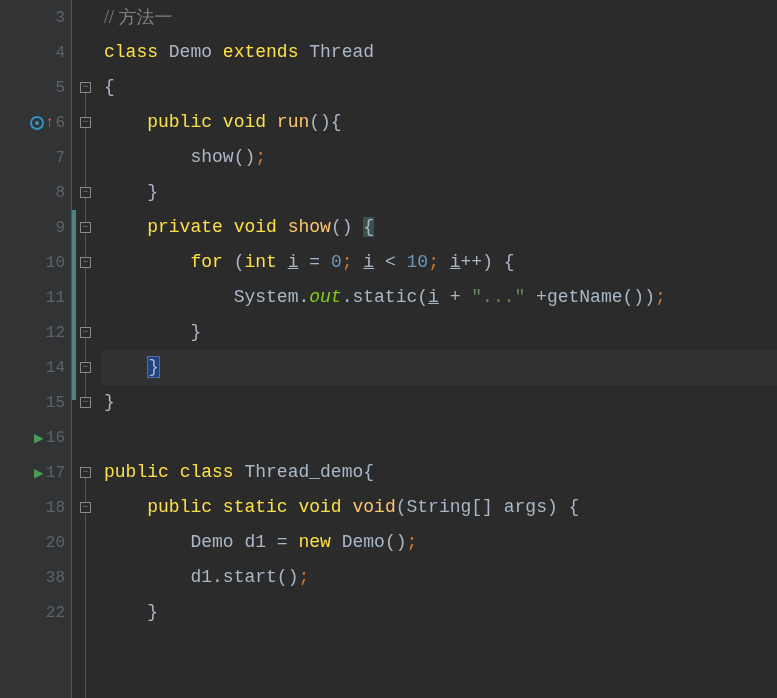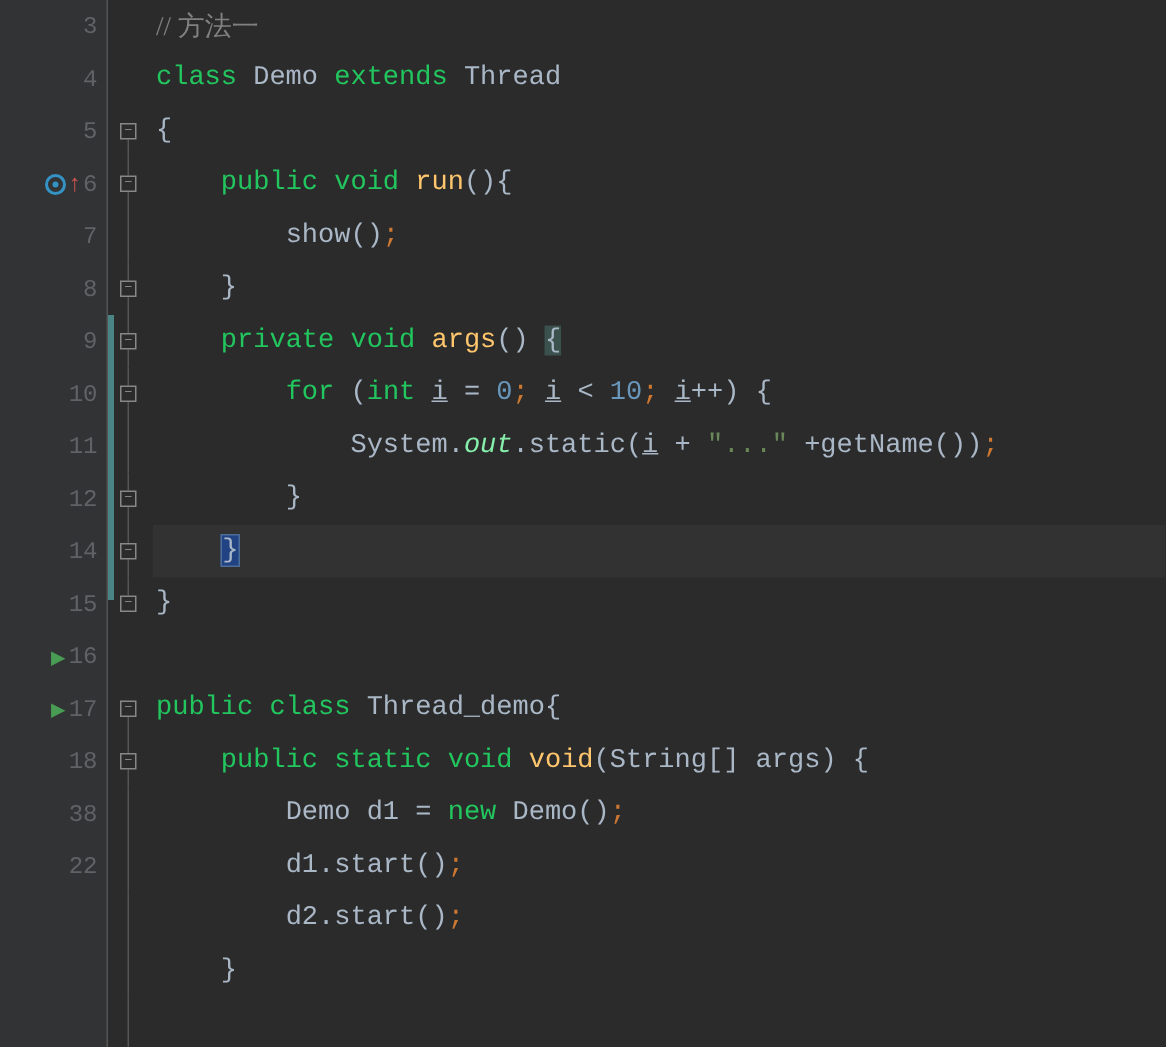--- a/index.html
+++ b/index.html
@@ -69,26 +69,26 @@
   }
   .code-line {
     height: 35px;
     line-height: 35px;
     white-space: pre;
     padding-left: 2px;
   }
   .highlight-line {
     background: #323232;
   }
-  .kw { color: #22c55e; }
+  .kw { color: #fde047; }
   .method-decl { color: #ffc66d; }
   .num { color: #6897bb; }
   .str { color: #6a8759; }
   .comment { color: #808080; font-family: Liberation Serif, serif; }
-  .field { color: #86efac; font-style: italic; }
+  .field { color: #84cc16; font-style: italic; }
   .semi { color: #cc7832; }
   .plain { color: #a9b7c6; }
   .underline { text-decoration: underline; }
   .cursor-brace {
     background: #214283;
     border: 1px solid #4d6e9b;
   }
   .caret-brace {
     background: #3b514d;
   }
@@ -182,20 +182,23 @@
       <span>16</span>
     </div>
     <div class="gutter-row">
       <span class="run-icon">▶</span>
       <span>17</span>
     </div>
     <div class="gutter-row">
         <span>18</span>
       </div>
     <div class="gutter-row">
+        <span>20</span>
+      </div>
+    <div class="gutter-row">
         <span>38</span>
       </div>
     <div class="gutter-row">
         <span>22</span>
       </div>
   </div>
 
   <div class="fold-col">
     <div class="change-bar" style="top:210px; height:190px;"></div>
     <div class="fold-cell"></div>
@@ -264,27 +267,26 @@
       </div>
   </div>
 
   <div class="code">
     <div class="code-line"><span class="comment">// 方法一</span></div>
     <div class="code-line"><span class="kw">class </span><span class="plain">Demo </span><span class="kw">extends </span><span class="plain">Thread</span></div>
     <div class="code-line"><span class="plain">{</span></div>
     <div class="code-line">    <span class="kw">public </span><span class="kw">void </span><span class="method-decl">run</span><span class="plain">(){</span></div>
     <div class="code-line">        <span class="plain">show()</span><span class="semi">;</span></div>
     <div class="code-line">    <span class="plain">}</span></div>
-    <div class="code-line">    <span class="kw">private </span><span class="kw">void </span><span class="method-decl">args</span><span class="plain">() </span><span class="plain caret-brace">{</span></div>
+    <div class="code-line">    <span class="kw">private </span><span class="kw">void </span><span class="method-decl">show</span><span class="plain">() </span><span class="plain caret-brace">{</span></div>
     <div class="code-line">        <span class="kw">for </span><span class="plain">(</span><span class="kw">int </span><span class="plain underline">i</span><span class="plain"> = </span><span class="num">0</span><span class="semi">; </span><span class="plain underline">i</span><span class="plain"> &lt; </span><span class="num">10</span><span class="semi">; </span><span class="plain underline">i</span><span class="plain">++) {</span></div>
     <div class="code-line">            <span class="plain">System.</span><span class="field">out</span><span class="plain">.static(</span><span class="plain underline">i</span><span class="plain"> + </span><span class="str">"..."</span><span class="plain"> +getName())</span><span class="semi">;</span></div>
     <div class="code-line">        <span class="plain">}</span></div>
     <div class="code-line highlight-line">    <span class="plain cursor-brace">}</span></div>
     <div class="code-line"><span class="plain">}</span></div>
     <div class="code-line"></div>
     <div class="code-line"><span class="kw">public </span><span class="kw">class </span><span class="plain">Thread_demo</span><span class="plain">{</span></div>
     <div class="code-line">    <span class="kw">public </span><span class="kw">static </span><span class="kw">void </span><span class="method-decl">void</span><span class="plain">(String[] args) {</span></div>
     <div class="code-line">        <span class="plain">Demo d1 = </span><span class="kw">new </span><span class="plain">Demo()</span><span class="semi">;</span></div>
     <div class="code-line">        <span class="plain">d1.start()</span><span class="semi">;</span></div>
-    <div class="code-line">        <span class="plain">d2.start()</span><span class="semi">;</span></div>
     <div class="code-line">    <span class="plain">}</span></div>
   </div>
 </div>
 
 </body></html>

